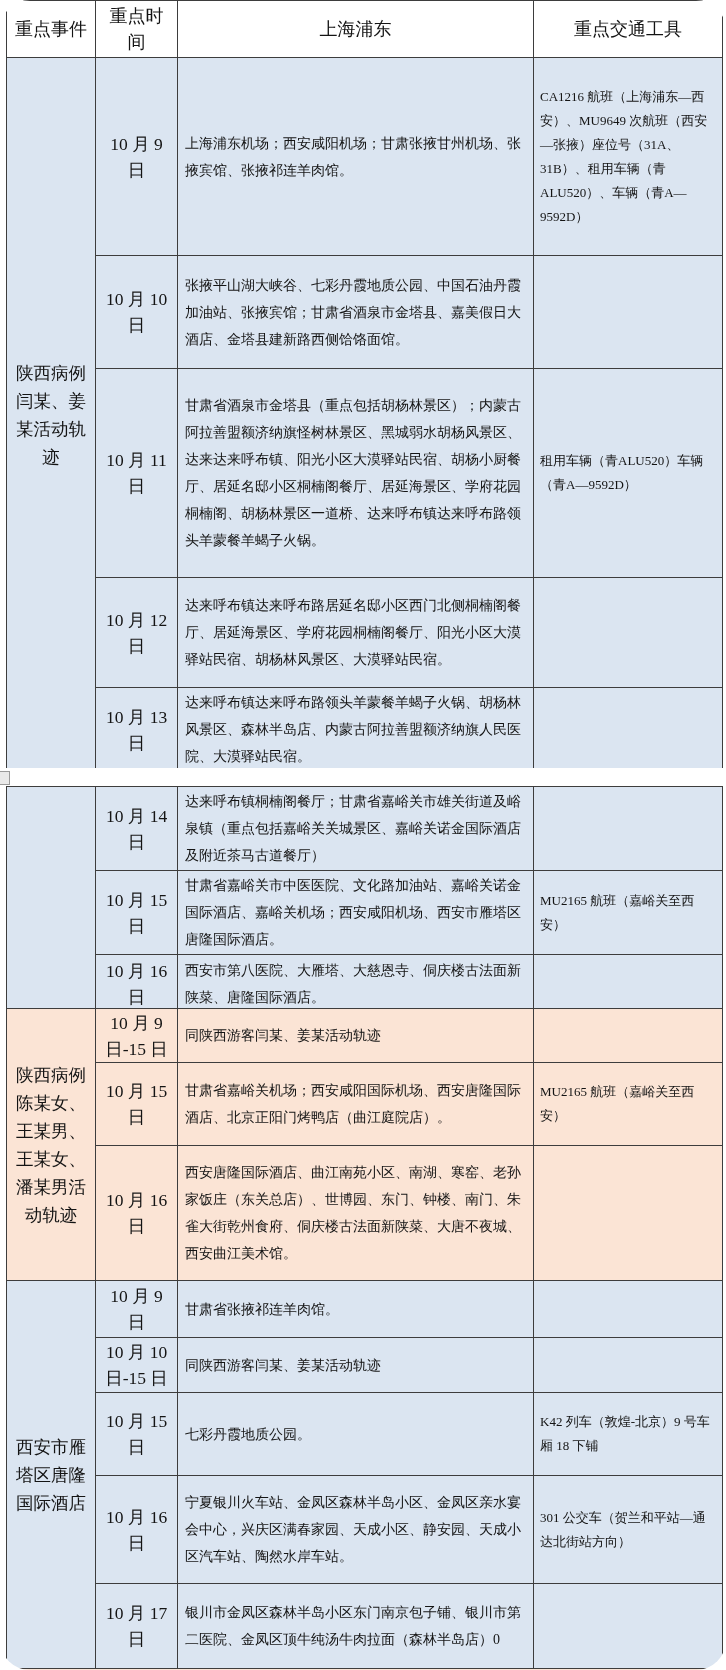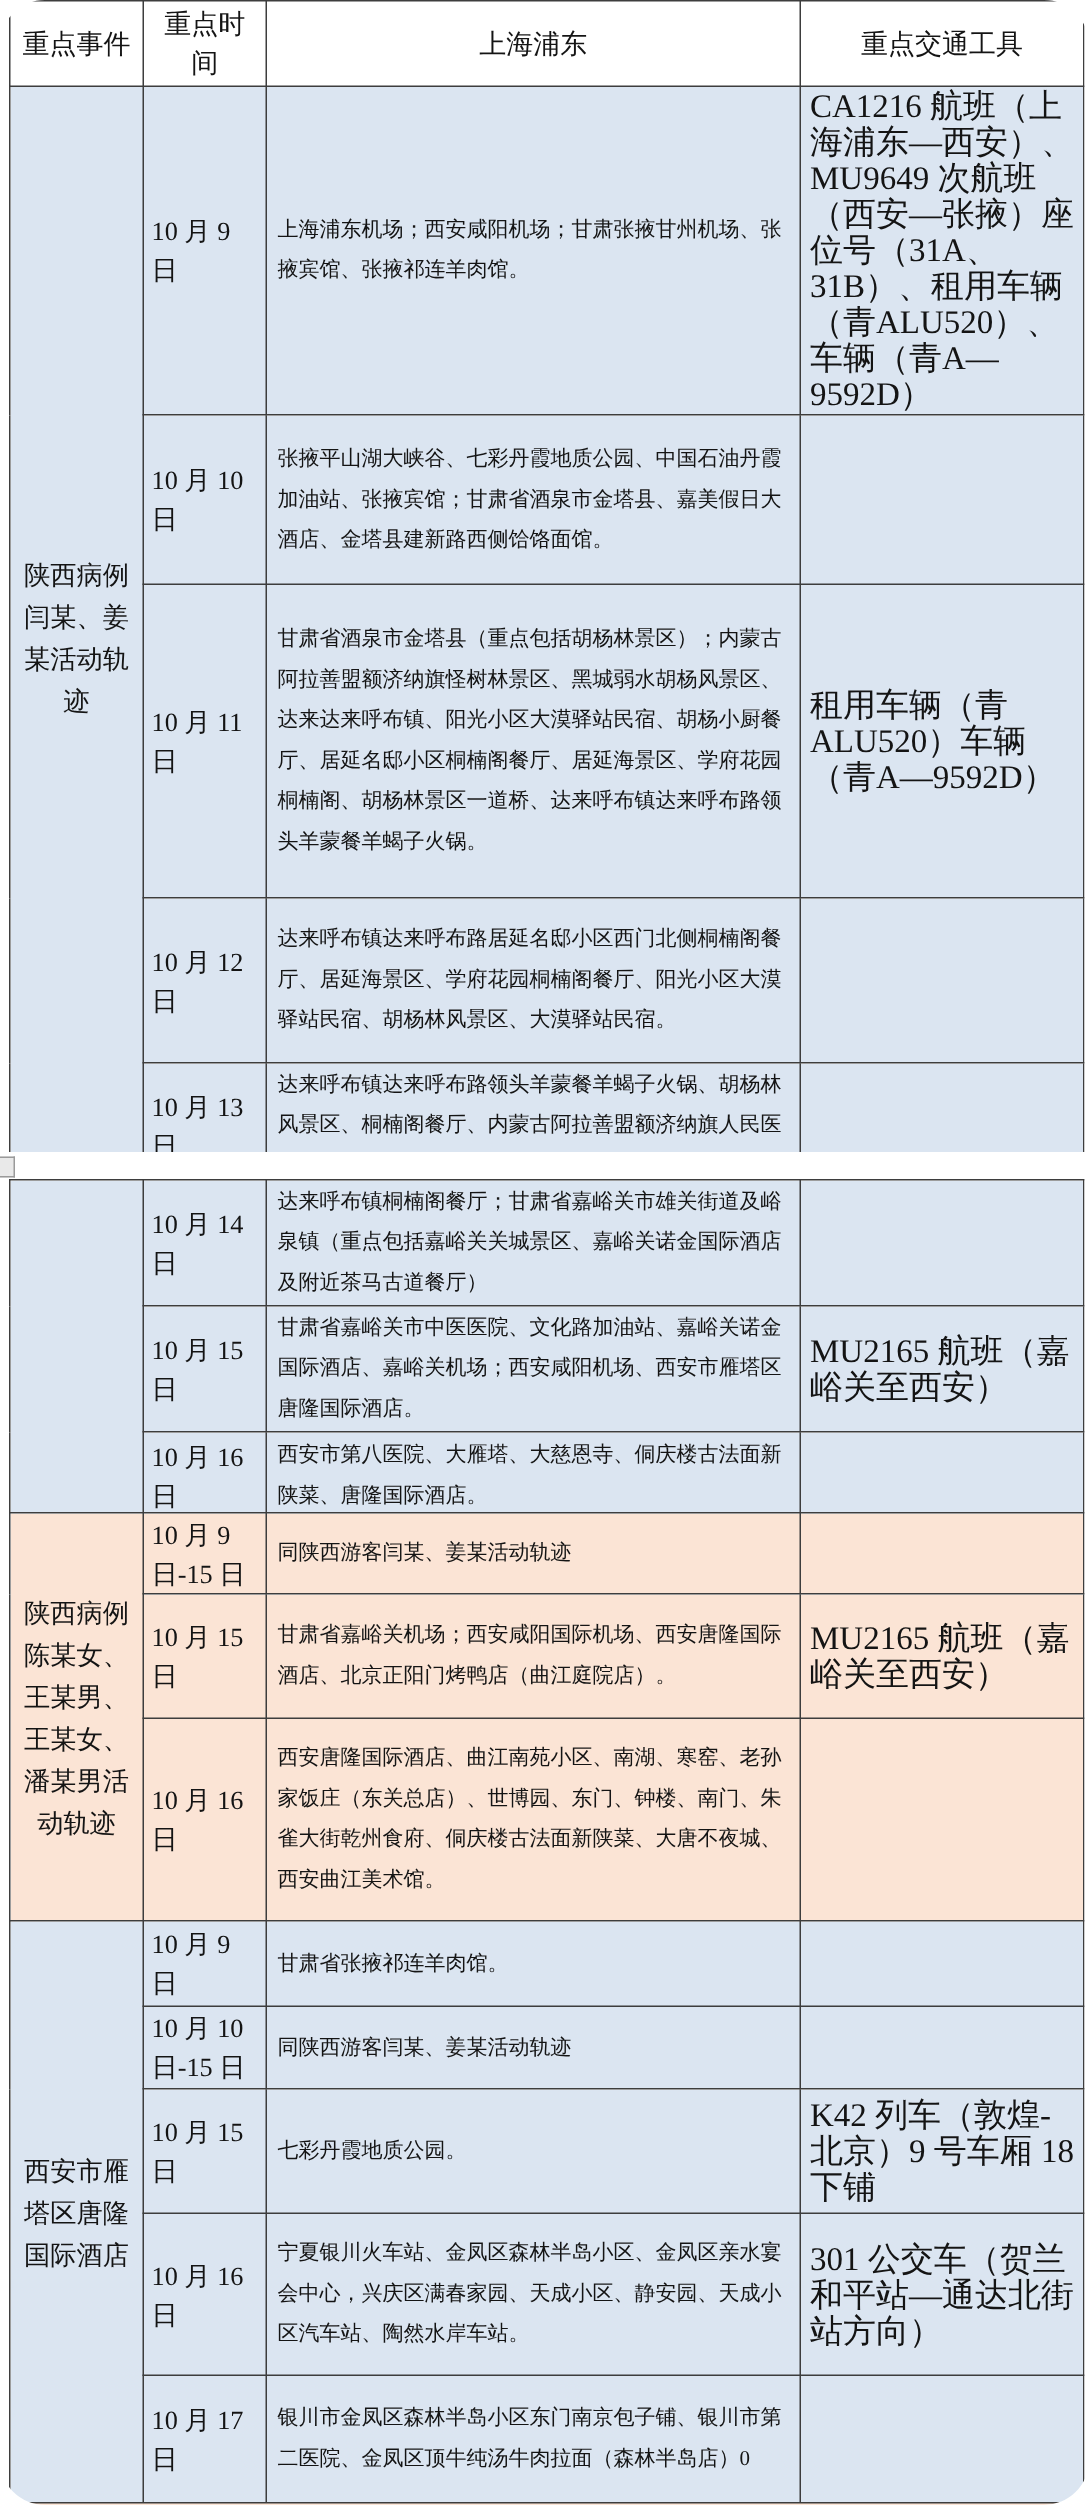--- a/index.html
+++ b/index.html
@@ -7,23 +7,23 @@
     position:relative;width:726px;height:1670px;overflow:hidden;background:#ffffff;
     font-family:"Liberation Serif","DejaVu Serif",serif;color:#141414;border-radius:30px;
   }
   .twrap{overflow:hidden;margin-left:6px;width:717px;}
   table{border-collapse:collapse;table-layout:fixed;width:716px;}
   td,th{border:1px solid #3d3d3d;vertical-align:middle;overflow:hidden;
         word-break:break-word;overflow-wrap:break-word;}
   th{font-weight:normal;text-align:center;font-size:18px;line-height:26px;
      background:#ffffff;padding:0 8px;}
   .ev{text-align:center;font-size:17.5px;line-height:28px;padding:0 4px;}
-  .dt{font-size:17.5px;line-height:26px;padding:0 5px;}
+  .dt{text-align:center;font-size:17.5px;line-height:26px;padding:0 5px;}
   .pl{text-align:left;font-size:14px;line-height:27px;padding:1px 7px;}
-  .tp{text-align:left;font-size:22px;line-height:24px;padding:1px 6px;}
+  .tp{text-align:left;font-size:13px;line-height:24px;padding:1px 6px;}
   tr.blue td{background:#dbe5f1;}
   tr.orange td{background:#fbe4d5;}
   .pagegap{height:18px;width:726px;background:#ffffff;position:relative;}
   .gapbox{position:absolute;left:0;top:3px;width:9px;height:12px;
           background:#e9e9e9;border:1px solid #9a9a9a;border-left:none;}
   .sliver{margin-left:6px;width:716px;height:2px;background:#fbe4d5;
           border-top:1px solid #3d3d3d;}
 </style>
 </head>
 <body>
@@ -61,21 +61,21 @@
         <td class="pl">甘肃省酒泉市金塔县（重点包括胡杨林景区）；内蒙古阿拉善盟额济纳旗怪树林景区、黑城弱水胡杨风景区、达来达来呼布镇、阳光小区大漠驿站民宿、胡杨小厨餐厅、居延名邸小区桐楠阁餐厅、居延海景区、学府花园桐楠阁、胡杨林景区一道桥、达来呼布镇达来呼布路领头羊蒙餐羊蝎子火锅。</td>
         <td class="tp">租用车辆（青ALU520）车辆（青A—9592D）</td>
       </tr>
       <tr class="blue" style="height:110px">
         <td class="dt">10 月 12 日</td>
         <td class="pl">达来呼布镇达来呼布路居延名邸小区西门北侧桐楠阁餐厅、居延海景区、学府花园桐楠阁餐厅、阳光小区大漠驿站民宿、胡杨林风景区、大漠驿站民宿。</td>
         <td class="tp"></td>
       </tr>
       <tr class="blue" style="height:81px">
         <td class="dt">10 月 13 日</td>
-        <td class="pl">达来呼布镇达来呼布路领头羊蒙餐羊蝎子火锅、胡杨林风景区、桐楠阁餐厅、内蒙古阿拉善盟额济纳旗人民医院、胡杨小厨餐厅。</td>
+        <td class="pl">达来呼布镇达来呼布路领头羊蒙餐羊蝎子火锅、胡杨林风景区、森林半岛店、内蒙古阿拉善盟额济纳旗人民医院、大漠驿站民宿。</td>
         <td class="tp"></td>
       </tr>
     </tbody>
       </table>
   </div>
 
   <div class="pagegap">
     <div class="gapbox"></div>
   </div>
 

